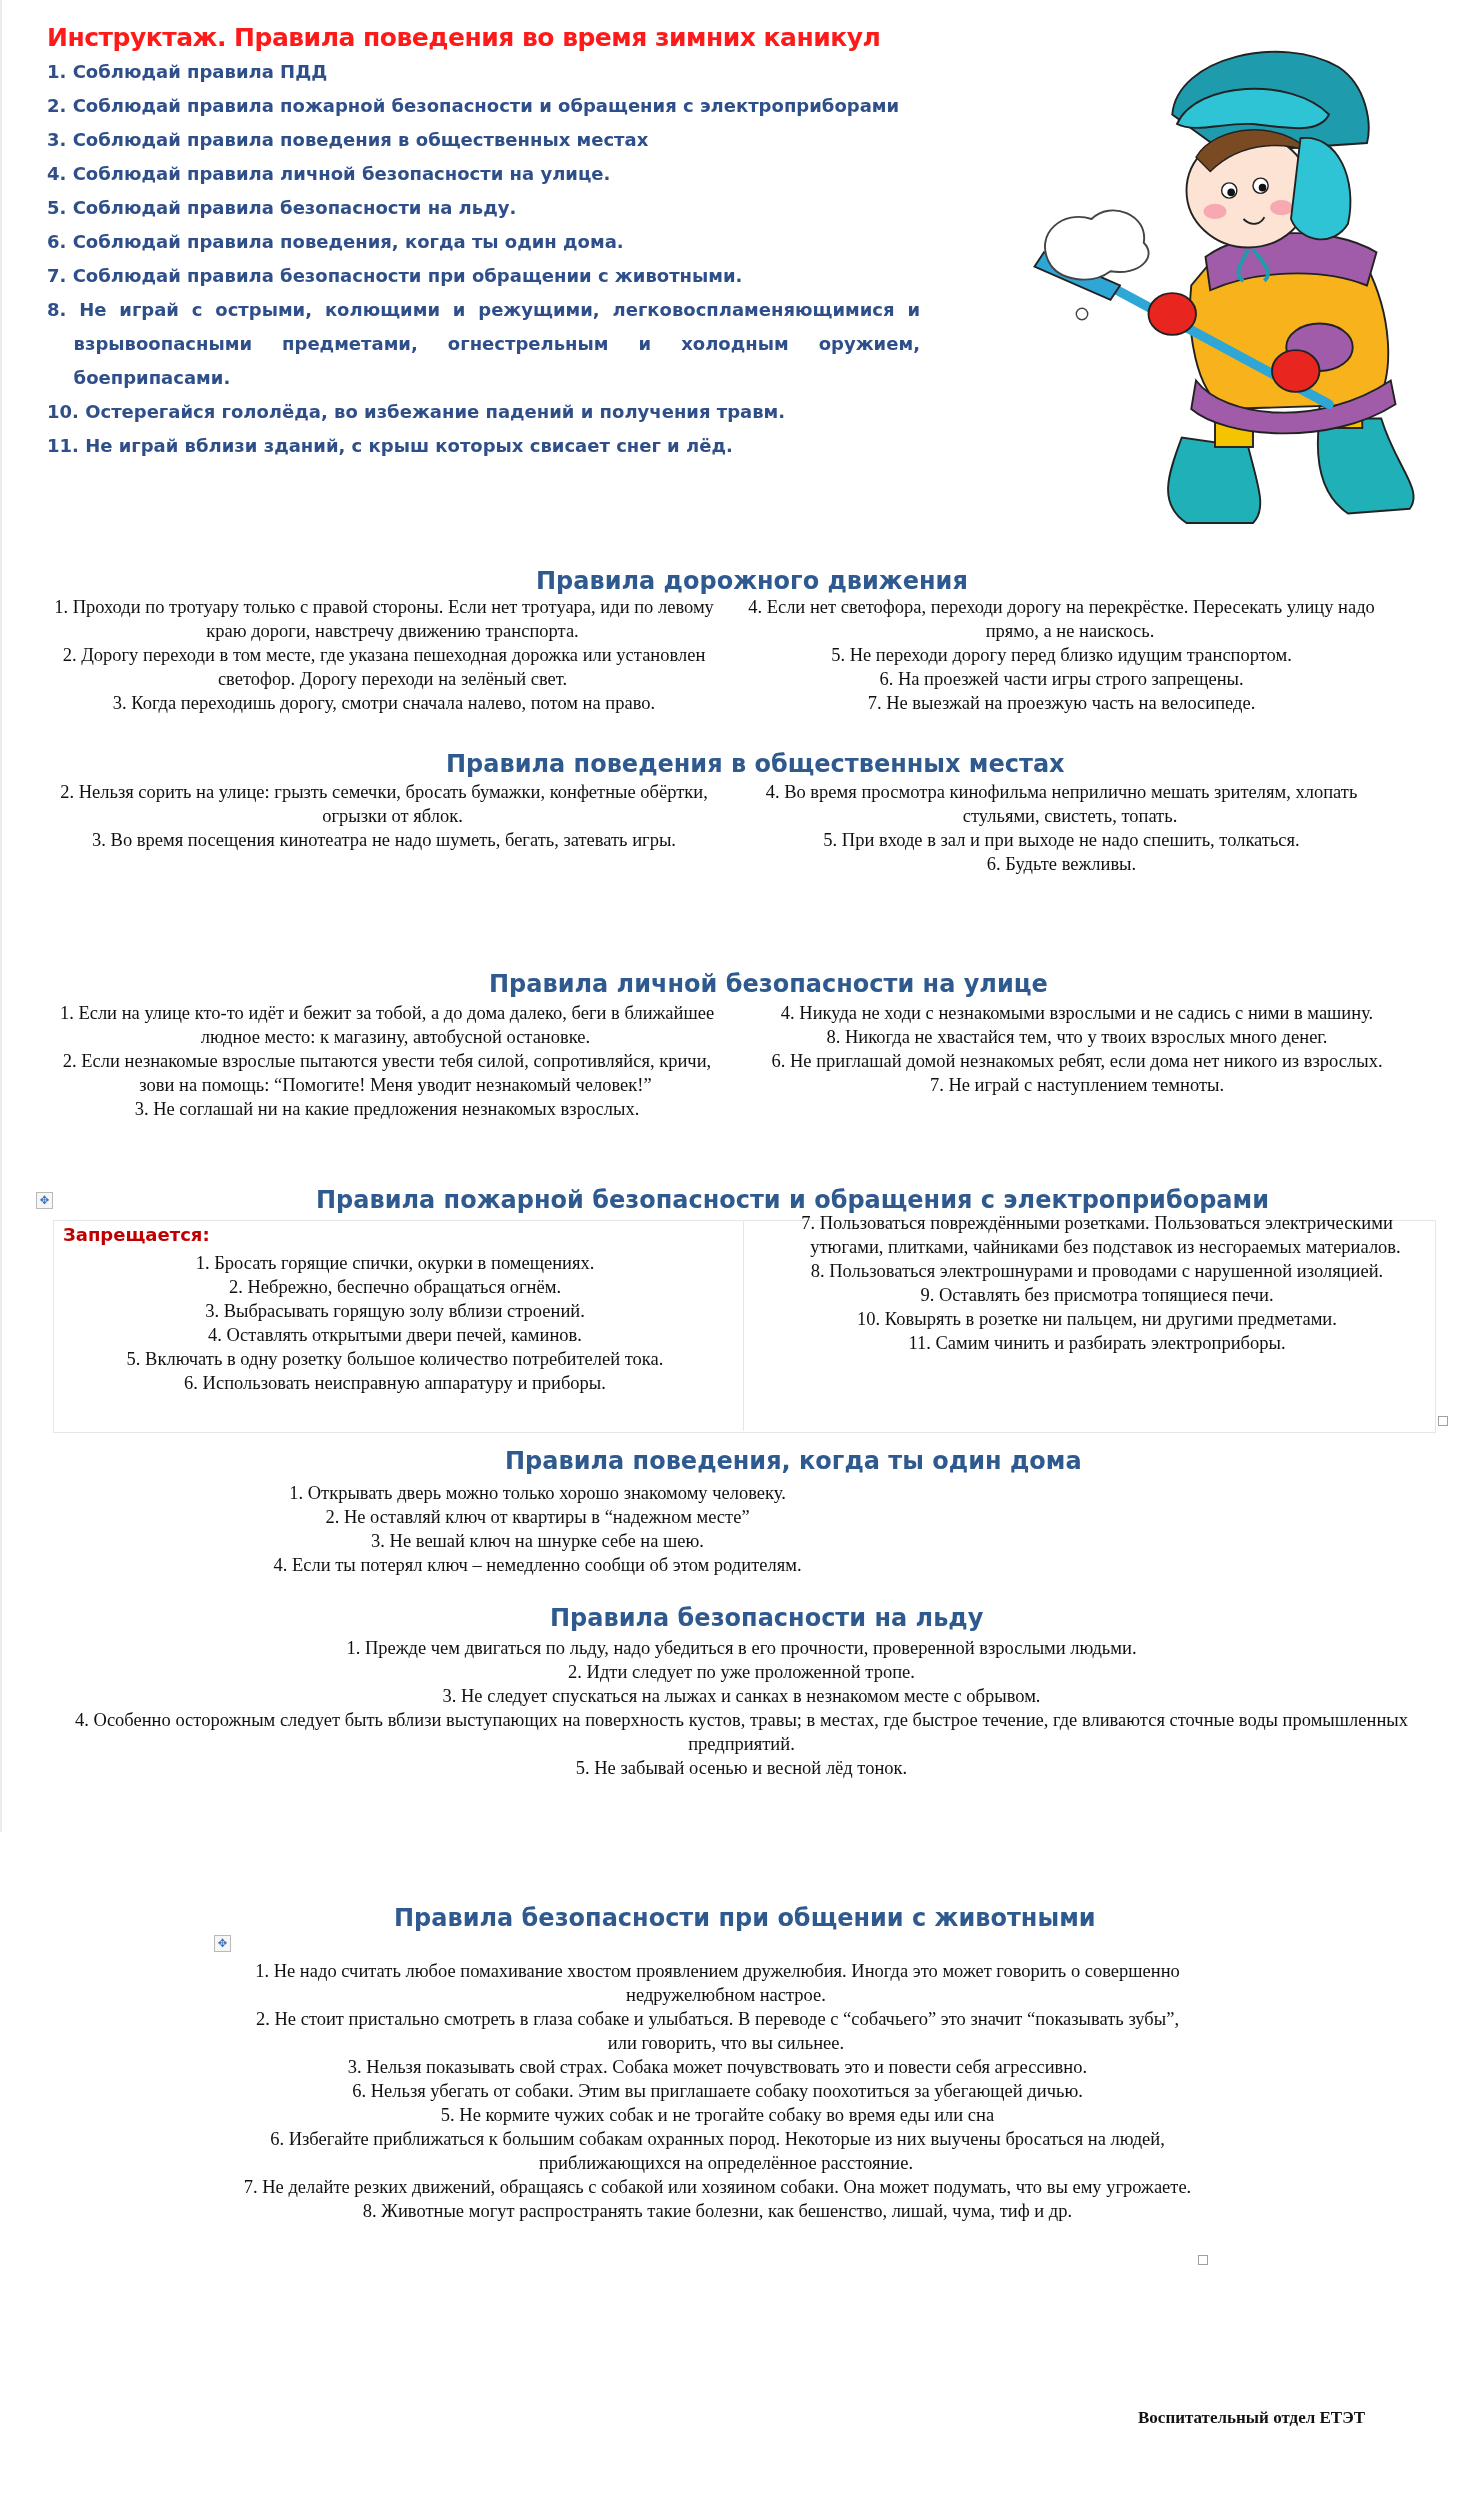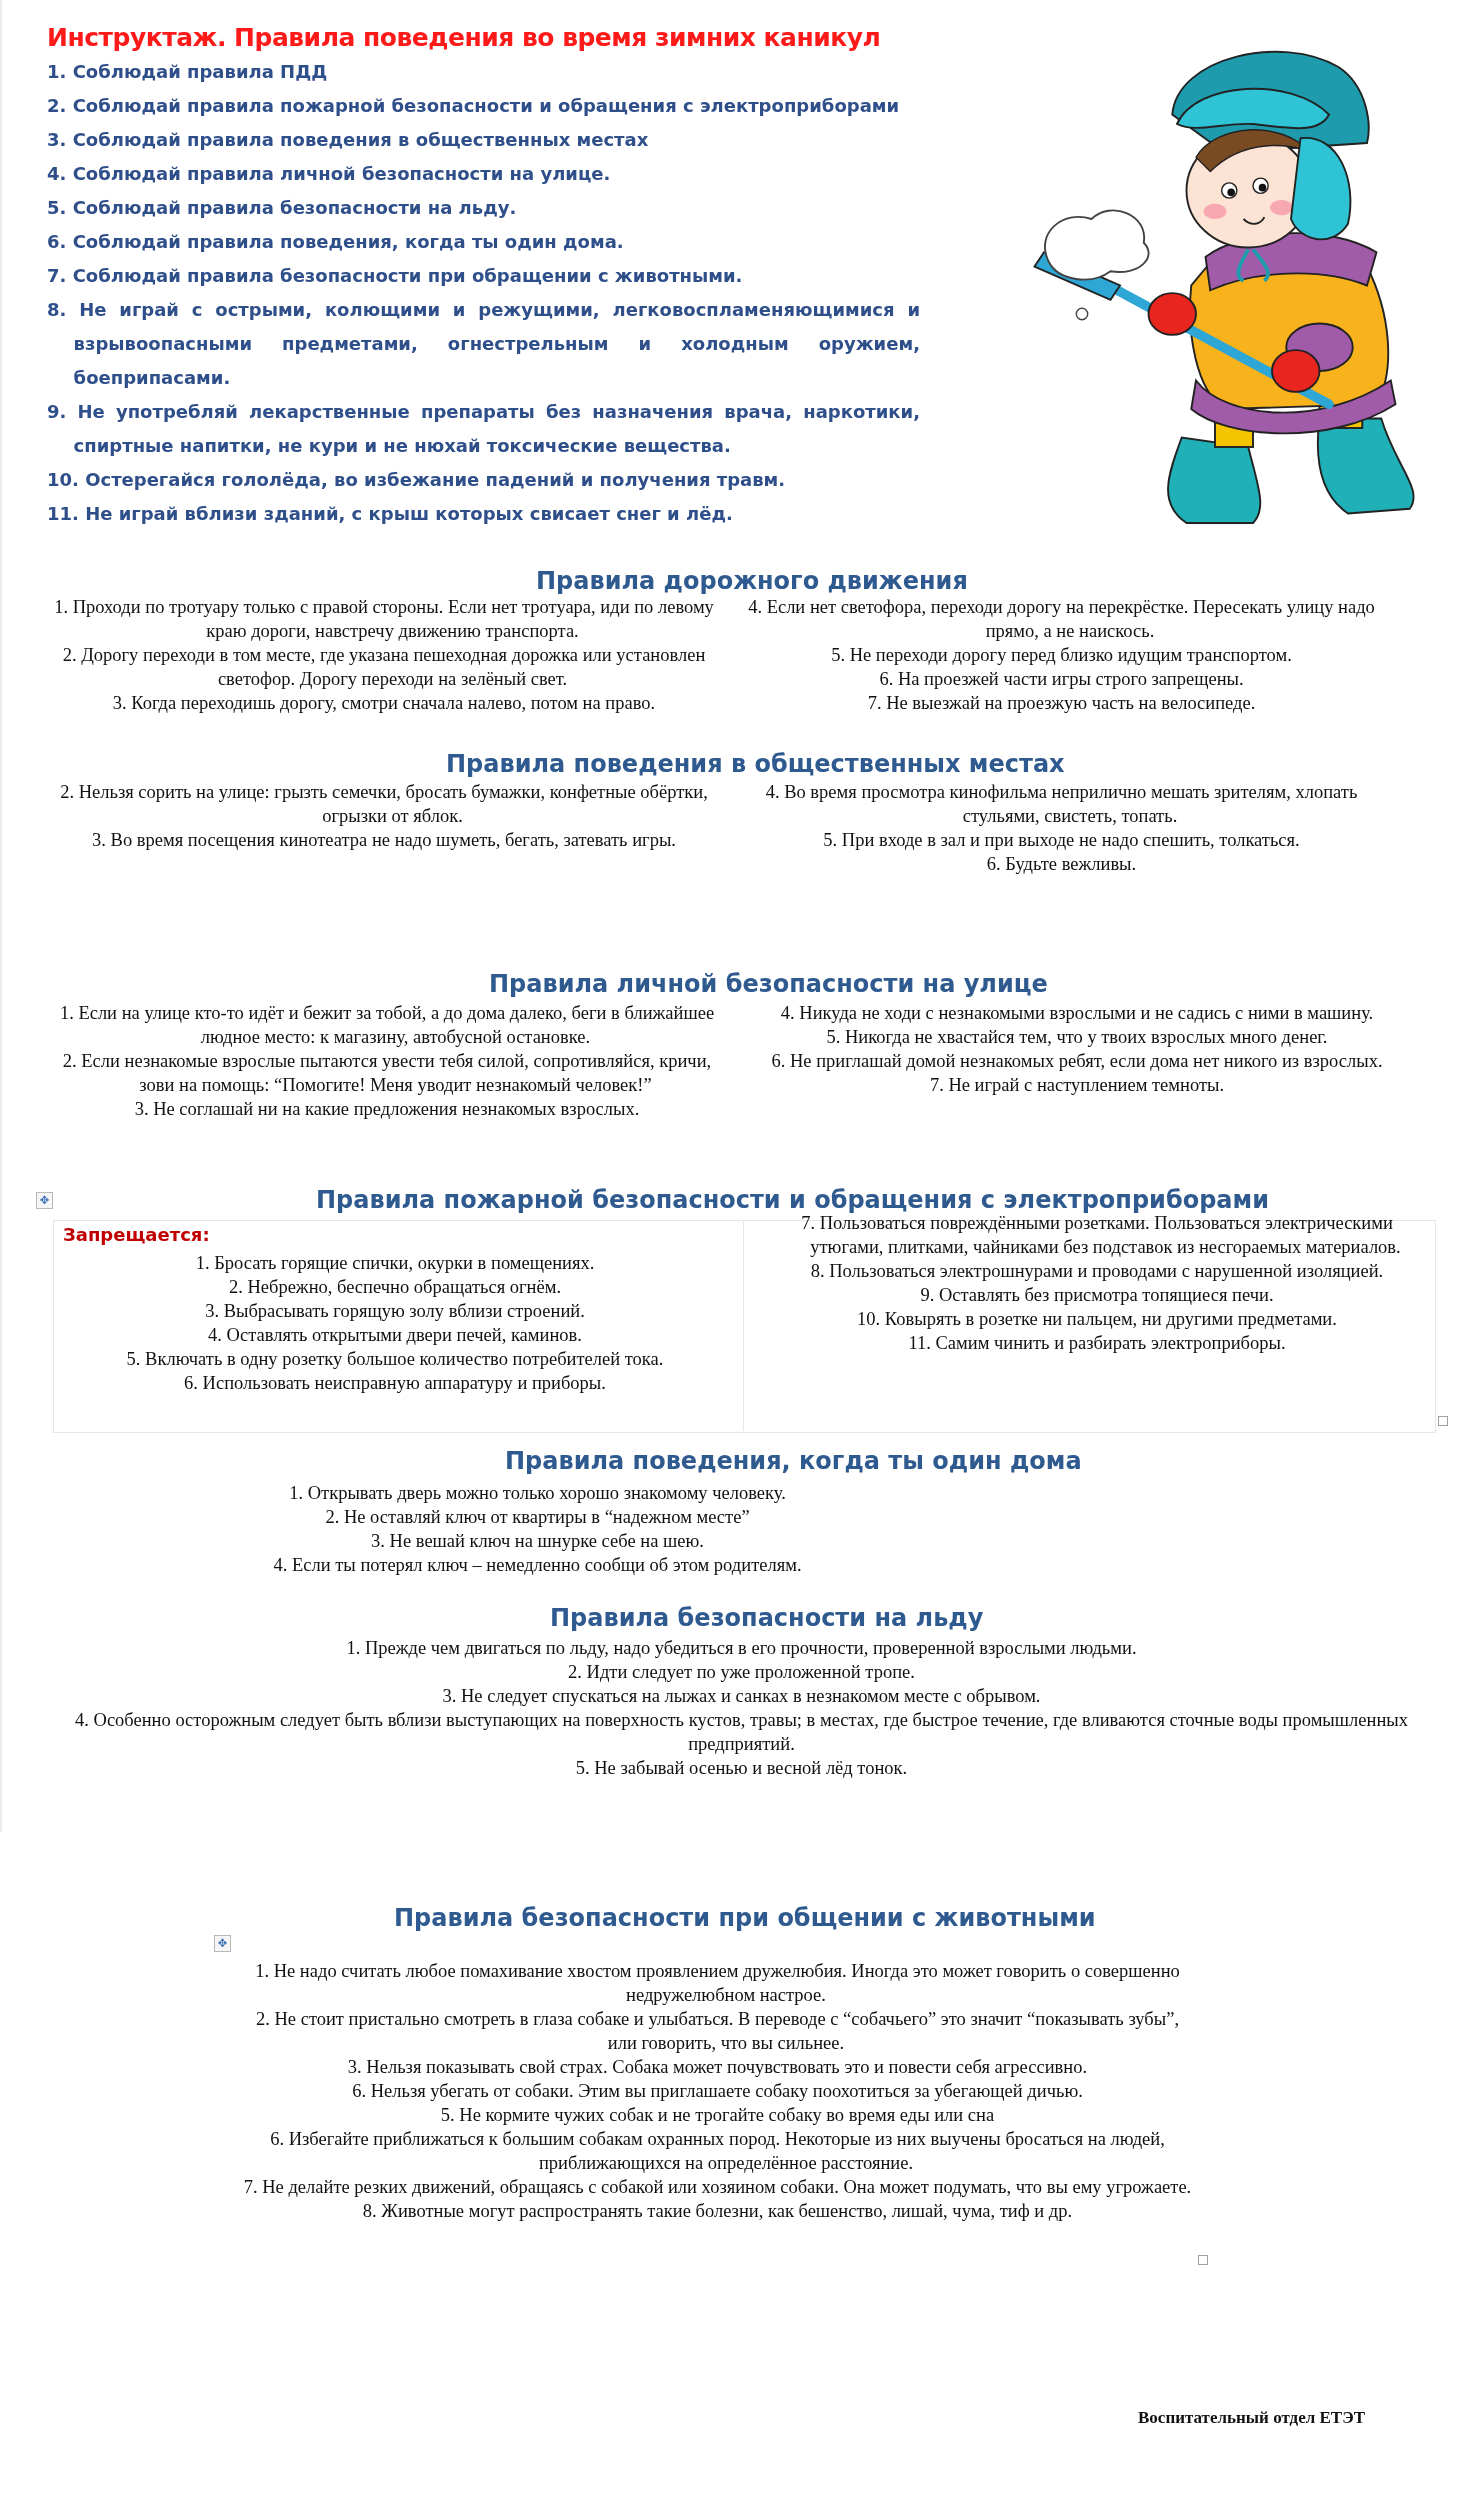--- a/index.html
+++ b/index.html
@@ -54,21 +54,20 @@
   <h1 class="intro-title">Инструктаж. Правила поведения во время зимних каникул</h1>
   <ul class="intro-list">
     <li>1. Соблюдай правила ПДД</li>
     <li>2. Соблюдай правила пожарной безопасности и обращения с электроприборами</li>
     <li>3. Соблюдай правила поведения в общественных местах</li>
     <li>4. Соблюдай правила личной безопасности на улице.</li>
     <li>5. Соблюдай правила безопасности на льду.</li>
     <li>6. Соблюдай правила поведения, когда ты один дома.</li>
     <li>7. Соблюдай правила безопасности при обращении с животными.</li>
     <li>8. Не играй с острыми, колющими и режущими, легковоспламеняющимися и взрывоопасными предметами, огнестрельным и холодным оружием, боеприпасами.</li>
-    <li>9. Не употребляй лекарственные препараты без назначения врача, наркотики, спиртные напитки, не кури и не нюхай токсические вещества.</li>
     <li class="wide">10. Остерегайся гололёда, во избежание падений и получения травм.</li>
     <li class="wide">11. Не играй вблизи зданий, с крыш которых свисает снег и лёд.</li>
   </ul>
 
   <svg class="illustration" viewBox="0 0 460 540">
 
     <path d="M185 430 C170 470 160 500 190 520 L260 520 C275 505 265 480 255 440 Z" fill="#1fb0b8" stroke="#222" stroke-width="2"></path>
     <path d="M330 410 C325 450 330 490 360 510 L425 505 C440 485 410 460 395 410 Z" fill="#1fb0b8" stroke="#222" stroke-width="2"></path>
 
     <rect x="220" y="395" width="40" height="45" fill="#f5c400" stroke="#222" stroke-width="2"></rect>
@@ -135,21 +134,21 @@
   </ul>
 
   <h2 class="sec-title" style="left:489px; top:970px;">Правила личной безопасности на улице</h2>
   <ul class="rules" style="left:55px; top:1001px; width:664px;">
     <li>1. Если на улице кто-то идёт и бежит за тобой, а до дома далеко, беги в ближайшее людное место: к магазину, автобусной остановке.</li>
     <li>2. Если незнакомые взрослые пытаются увести тебя силой, сопротивляйся, кричи, зови на помощь: “Помогите! Меня уводит незнакомый человек!”</li>
     <li>3. Не соглашай ни на какие предложения незнакомых взрослых.</li>
   </ul>
   <ul class="rules" style="left:759px; top:1001px; width:636px;">
     <li>4. Никуда не ходи с незнакомыми взрослыми и не садись с ними в машину.</li>
-    <li>5. Никогда не хвастайся тем, что у твоих взрослых много денег.</li>
+    <li>8. Никогда не хвастайся тем, что у твоих взрослых много денег.</li>
     <li>6. Не приглашай домой незнакомых ребят, если дома нет никого из взрослых.</li>
     <li>7. Не играй с наступлением темноты.</li>
   </ul>
 
   <div class="move-handle" style="left:36px; top:1192px;">✥</div>
   <h2 class="sec-title" style="left:316px; top:1186px;">Правила пожарной безопасности и обращения с электроприборами</h2>
   <div class="fire-table"></div>
   <div class="fire-col-divider"></div>
   <p class="forbidden">Запрещается:</p>
   <ul class="rules" style="left:63px; top:1251px; width:664px;">

